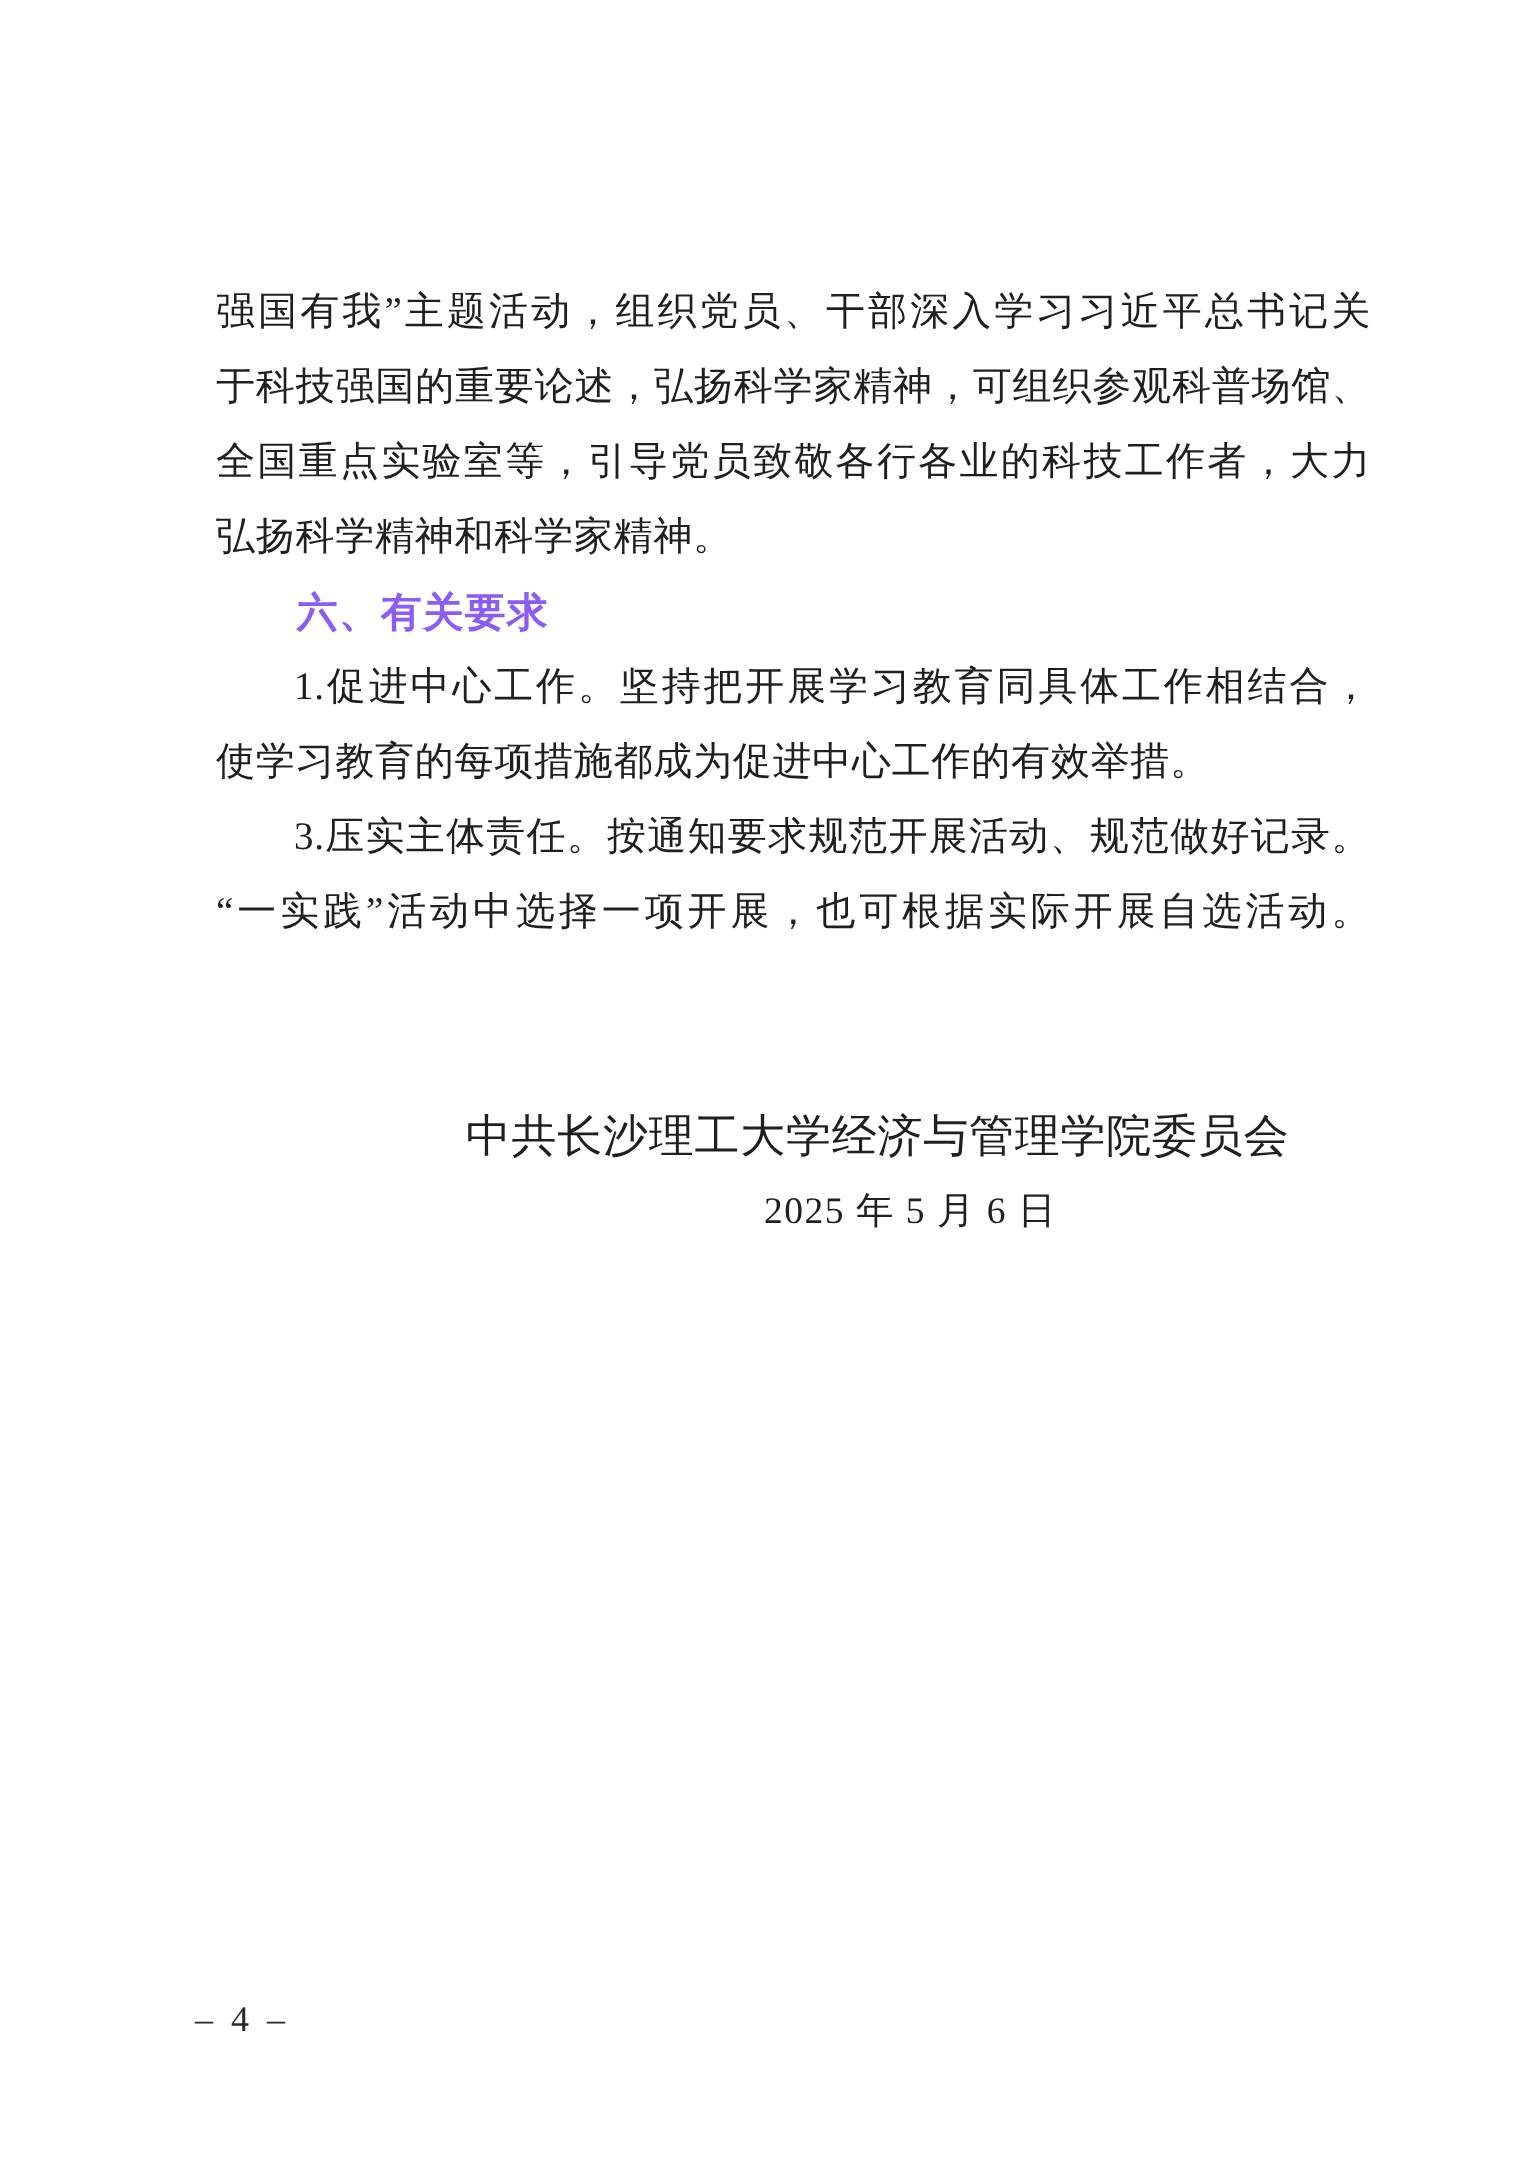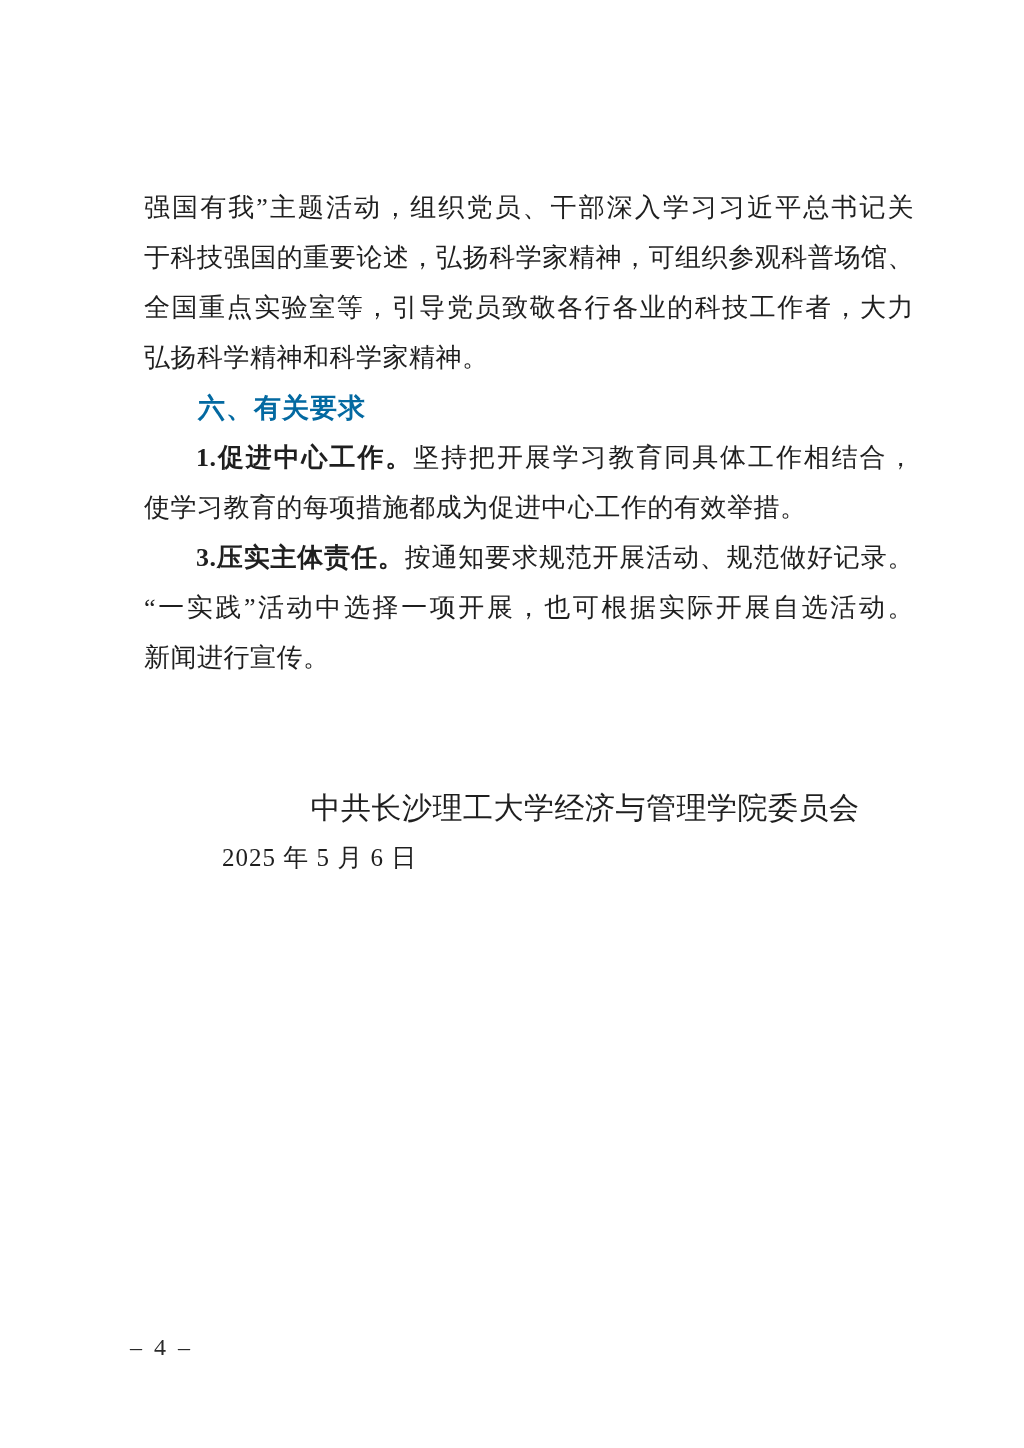--- a/index.html
+++ b/index.html
@@ -37,44 +37,44 @@
   }
   .indent {
     text-indent: 2em;
   }
   .heading-line {
     height: 50px;
     line-height: 50px;
     font-size: 27px;
     font-weight: bold;
     font-family: "Liberation Sans", "DejaVu Sans", sans-serif;
-    color: #0369a1;
+    color: #8b5cf6;
     text-indent: 2em;
     letter-spacing: 1px;
   }
   .lead {
-    font-weight: 700;
+    font-weight: 400;
   }
   .spacer-2 {
     height: 100px;
   }
   .sig-line {
     height: 50px;
     line-height: 50px;
     font-size: 30px;
     text-align: center;
     position: relative;
     left: 56px;
     letter-spacing: 0.5px;
   }
   .date-line {
     height: 50px;
     line-height: 50px;
     font-size: 25px;
-    text-align: left;
+    text-align: center;
     position: relative;
     left: 78px;
     letter-spacing: 1px;
   }
   .page-number {
     position: absolute;
     left: 130px;
     top: 1334px;
     font-size: 24px;
     letter-spacing: 3px;
@@ -92,21 +92,20 @@
   <div class="line">弘扬科学精神和科学家精神。</div>
 
   <div class="heading-line">六、有关要求</div>
 
   <div class="line fill indent"><span class="lead">1.促进中心工作。</span><span>坚持把开展学习教育同具体工作相结合，</span></div>
   <div class="line">使学习教育的每项措施都成为促进中心工作的有效举措。</div>
 
   <div class="line fill indent"><span class="lead">3.压实主体责任。</span><span>按通知要求规范开展活动、规范做好记录。</span></div>
   <div class="line fill">“一实践”活动中选择一项开展，也可根据实际开展自选活动。</div>
 
-  <div class="line">新闻进行宣传。</div>
 
   <div class="spacer-2"></div>
 
   <div class="sig-line">中共长沙理工大学经济与管理学院委员会</div>
   <div class="date-line">2025 年 5 月 6 日</div>
 
 </div>
 
 <div class="page-number">– 4 –</div>
 

